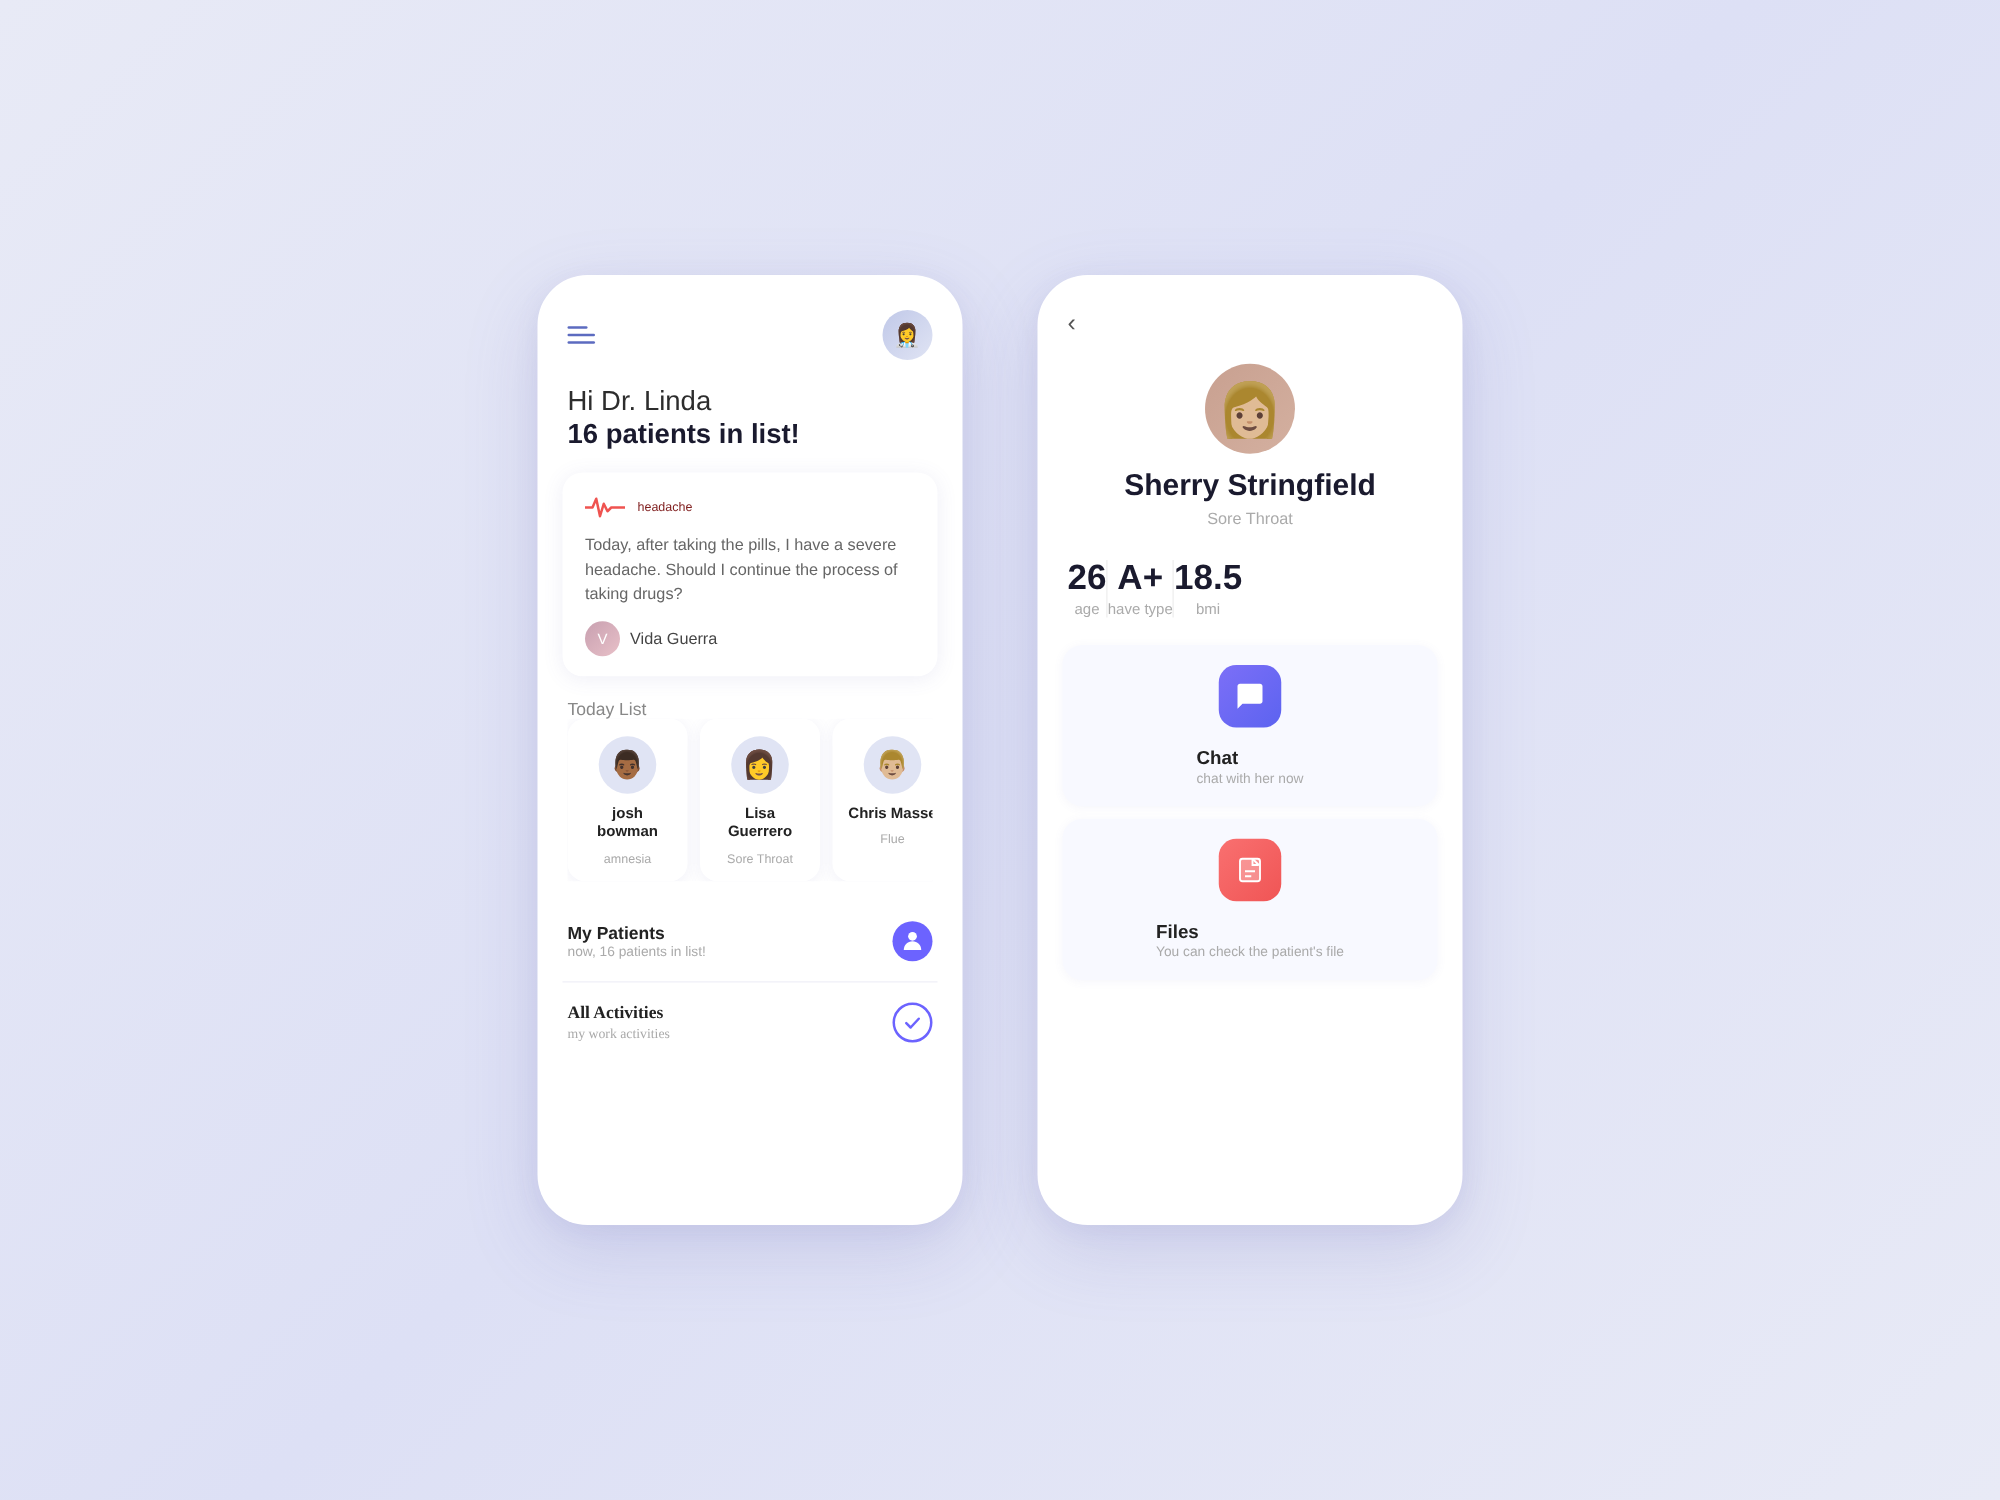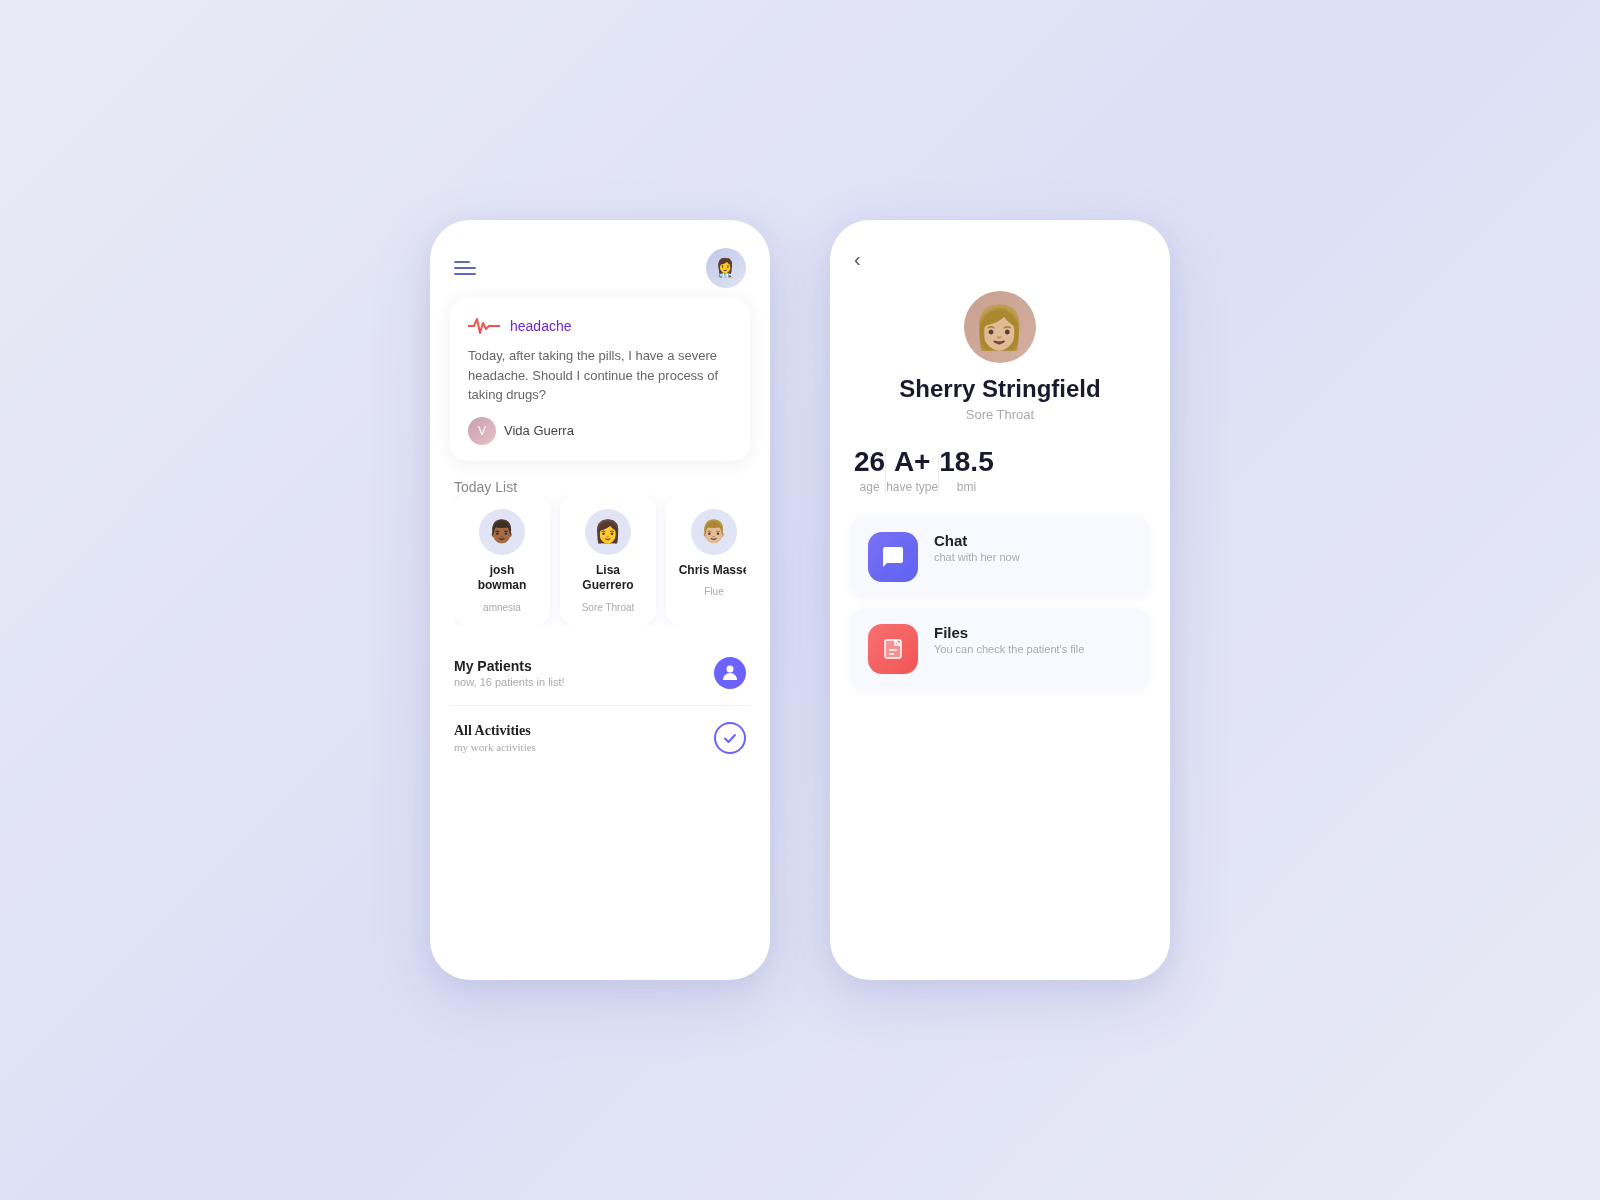--- a/index.html
+++ b/index.html
@@ -94,22 +94,22 @@
       display: flex;
       align-items: center;
       gap: 10px;
       margin-bottom: 10px;
     }
     .pulse-svg {
       width: 32px;
       height: 20px;
     }
     .headache-title {
-      font-size: 14px;
-      color: #6d28d9;
+      font-size: 10px;
+      color: #7f1d1d;
       font-weight: 500;
     }
     .headache-text {
       font-size: 13px;
       color: #666;
       line-height: 1.5;
       margin-bottom: 12px;
     }
     .headache-user {
       display: flex;
@@ -300,23 +300,25 @@
       padding: 4px 20px;
       display: flex;
       flex-direction: column;
       gap: 10px;
     }
     .action-card {
       background: #f8f9ff;
       border-radius: 16px;
       padding: 16px 18px;
       display: flex;
+      align-items: center;
       gap: 16px;
       box-shadow: 0 1px 8px rgba(100,100,180,0.06);
       cursor: pointer;
+      flex-direction: column;
     }
     .action-icon-wrap {
       width: 50px;
       height: 50px;
       border-radius: 14px;
       display: flex;
       align-items: center;
       justify-content: center;
       flex-shrink: 0;
     }
@@ -347,20 +349,24 @@
       <div class="hamburger-icon">
         <span></span>
         <span></span>
         <span></span>
       </div>
       <div class="avatar-top">
         👩‍⚕️
       </div>
     </div>
 
+    <div class="greeting">
+      <div class="greeting-hi">Hi Dr. Linda</div>
+      <div class="greeting-patients">16 patients in list!</div>
+    </div>
 
     <div class="headache-card">
       <div class="headache-top">
         <svg class="pulse-svg" viewBox="0 0 32 20" fill="none">
           <polyline points="0,10 6,10 9,3 12,17 15,7 18,13 21,10 32,10" stroke="#ef5350" stroke-width="2" fill="none" stroke-linejoin="round" stroke-linecap="round"></polyline>
         </svg>
         <span class="headache-title">headache</span>
       </div>
       <div class="headache-text">Today, after taking the pills, I have a severe headache. Should I continue the process of taking drugs?</div>
       <div class="headache-user">

